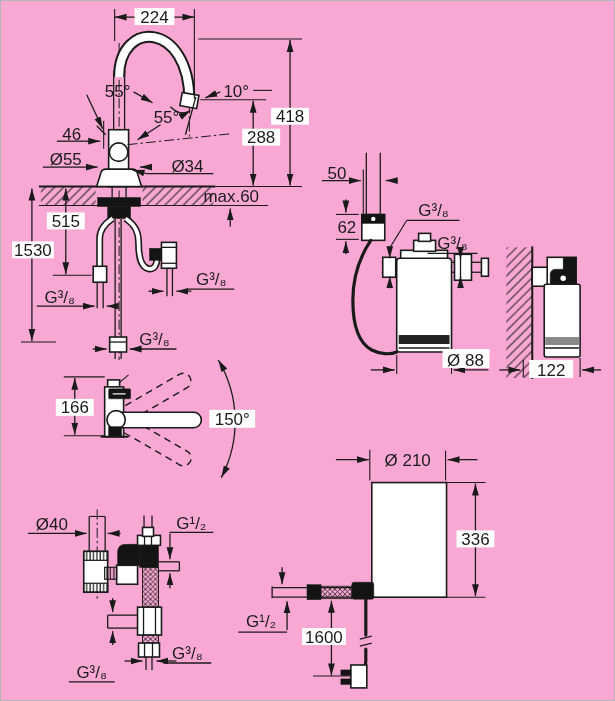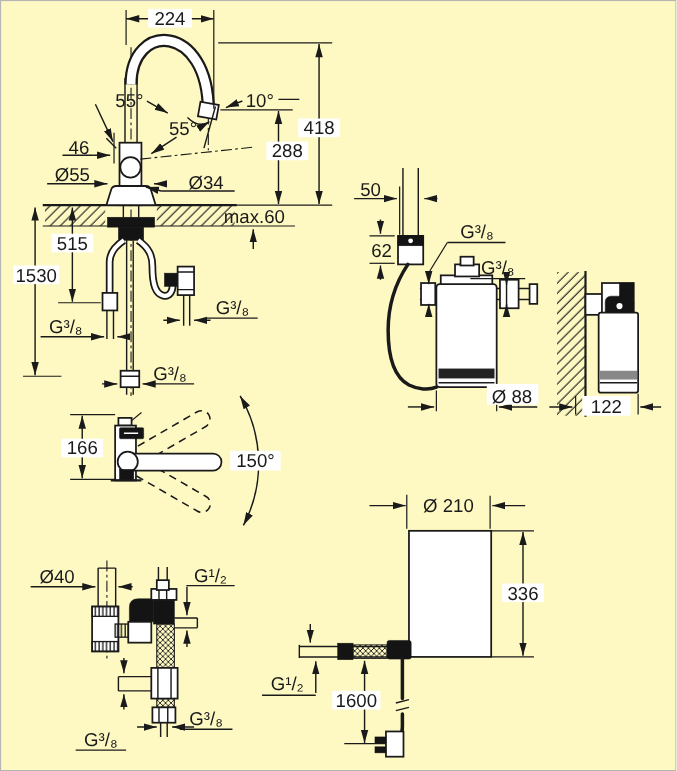--- a/index.html
+++ b/index.html
@@ -1,16 +1,16 @@
 <!DOCTYPE html>
 <html><head>
 <meta charset="utf-8">
 <style>
   html,body{margin:0;padding:0;background:#fff;}
-  .page{position:relative;width:613px;height:699px;border:1px solid #b5b5b5;background:#fef9c3;overflow:hidden;
+  .page{position:relative;width:613px;height:699px;border:1px solid #b5b5b5;background:#f9a8d4;overflow:hidden;
         font-family:"Liberation Sans", sans-serif;}
   svg{position:absolute;left:0;top:0;}
   text{font-family:"Liberation Sans", sans-serif;font-size:17px;fill:#1a1a1a;}
   .ln{stroke:#1a1a1a;stroke-width:1.3;fill:none;}
   .thin{stroke:#1a1a1a;stroke-width:1.1;fill:none;}
   .ln2{stroke:#1a1a1a;stroke-width:2;fill:none;}
   .part{fill:#ffffff;stroke:#1a1a1a;stroke-width:1.6;}
   .dark{fill:#141414;stroke:#141414;stroke-width:0.5;}
   .cl{stroke:#1a1a1a;stroke-width:1;fill:none;stroke-dasharray:10 3 2.5 3;}
   .dsh{stroke:#1a1a1a;stroke-width:1.4;fill:none;stroke-dasharray:7 5;}

